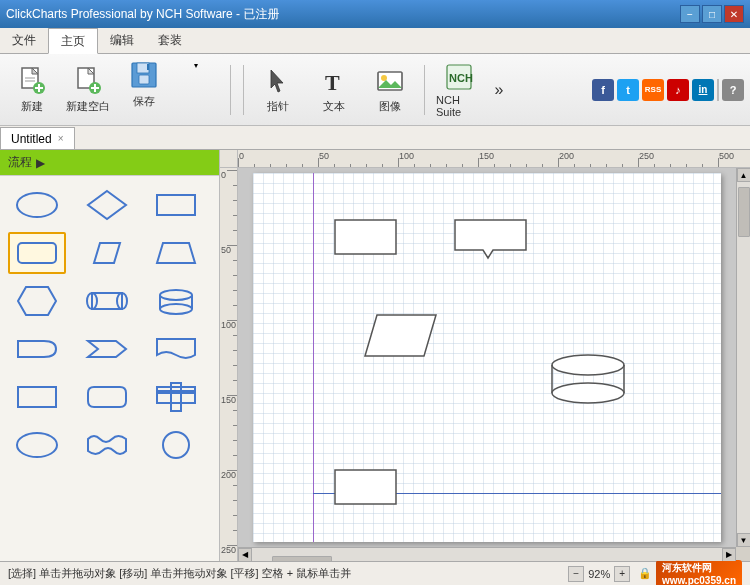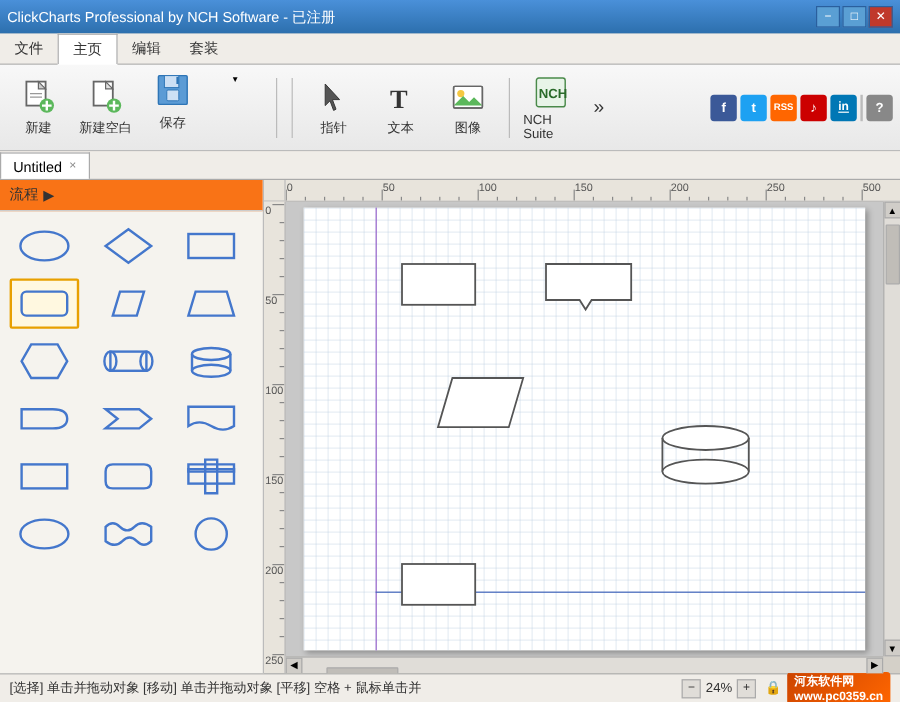--- a/index.html
+++ b/index.html
@@ -176,21 +176,21 @@
       overflow-y: auto;
       flex-shrink: 0;
     }
     .panel-header {
       display: flex;
       align-items: center;
       padding: 4px 8px;
       font-size: 12px;
       color: #333;
       border-bottom: 1px solid #ccc;
-      background: #f97316;
+      background: #84cc16;
     }
     .panel-header .arrow { margin-left: 4px; }
 
     .shapes-grid {
       display: grid;
       grid-template-columns: repeat(3, 1fr);
       gap: 6px;
       padding: 8px;
     }
     .shape-item {
@@ -820,21 +820,21 @@
       </div>
       <div class="scroll-btn">▼</div>
     </div>
   </div>
 </div>
 
 <div id="statusbar">
   <span class="status-text">[选择] 单击并拖动对象 [移动] 单击并拖动对象 [平移] 空格 + 鼠标单击并</span>
   <div class="status-zoom">
     <div class="zoom-btn">−</div>
-    <span>24%</span>
+    <span>92%</span>
     <div class="zoom-btn">+</div>
   </div>
   <div class="status-logo">
     <span>🔒</span>
     <div style="background: linear-gradient(135deg, #cc4400, #ff6600); padding: 1px 6px; border-radius:3px; color:white; font-size:10px; font-weight:bold;">
       <div>河东软件网</div>
       <div>www.pc0359.cn</div>
     </div>
   </div>
 </div>

